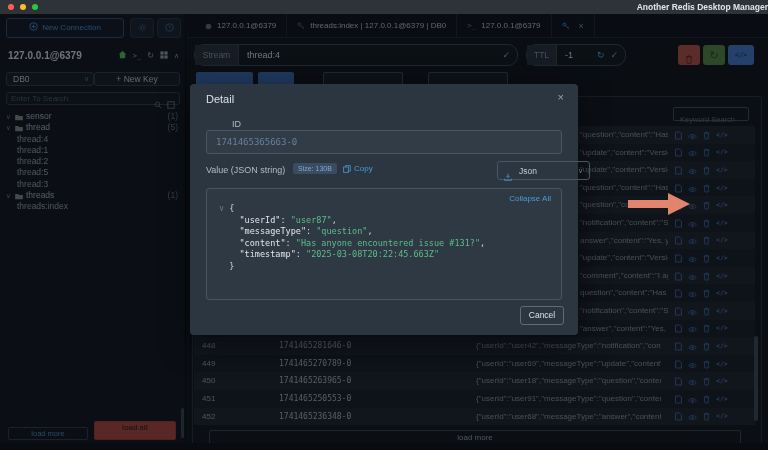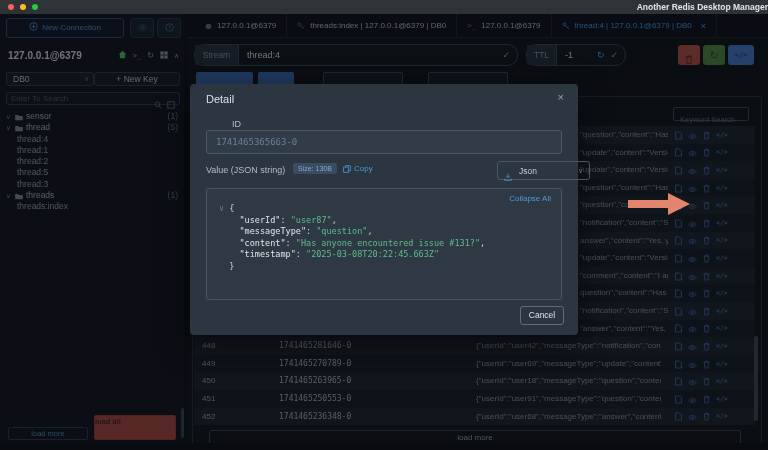--- a/index.html
+++ b/index.html
@@ -39,22 +39,22 @@
   .search-wrap .ic { position:absolute; top:2px; color:#5f6a75; }
   .tree { position:absolute; left:0; top:97px; width:186px; }
   .tree-row { position:relative; height:11.3px; font-size:8.5px; line-height:11.3px; color:#9aa3ad; }
   .tree-row .caret { position:absolute; left:6px; color:#6b7480; font-size:6.5px; }
   .tree-row .folder { position:absolute; left:14px; top:2px; color:#76817c; }
   .tree-row .flabel { position:absolute; left:26px; }
   .tree-row .count { position:absolute; right:8px; color:#5f6a75; }
   .tree-row .klabel { position:absolute; left:17px; color:#8a93a0; }
   .btn-loadmore-side { position:absolute; left:8px; bottom:3px; width:80px; height:13px; border:1px solid #2c3846; border-radius:2px;
     color:#4a7ba6; font-size:7.5px; text-align:center; line-height:12px; }
-  .btn-loadall { position:absolute; left:94px; bottom:3px; width:82px; height:25px; background:#9c423c; border:1px solid #8a3732; border-radius:2px;
-    color:#431f1c; font-size:7.5px; font-weight:bold; line-height:12px; }
+  .btn-loadall { position:absolute; left:94px; bottom:3px; width:82px; height:19px; background:#9c423c; border:1px solid #8a3732; border-radius:2px;
+    color:#431f1c; font-size:7.5px; font-weight:bold; text-align:center; line-height:12px; }
   .side-scroll { position:absolute; right:1px; bottom:5px; width:3px; height:30px; background:#333d47; border-radius:2px; }
 
   
   .main { position:absolute; left:187px; top:14px; right:0; bottom:7px; background:#0d1117; }
   .tabbar { position:absolute; left:0; top:0; right:0; height:24px; background:#0c1016; border-bottom:1px solid #1c232c; display:flex; padding-left:8px; }
   .tab { height:24px; line-height:24px; padding:0 10px; font-size:8px; color:#aab2bc; border-right:1px solid #1c232c;
     display:flex; align-items:center; gap:5px; white-space:nowrap; }
   .tab.active { color:#3f8fd6; }
   .tab .ticon { display:inline-flex; color:#5a646f; }
   .tab.active .ticon { color:#3f8fd6; }
@@ -275,21 +275,20 @@
           <span class="ticon termtxt">&gt;_</span>
           <span>127.0.0.1@6379</span>
         </div>
         <div class="tab active">
           <span class="ticon">
             <svg viewBox="0 0 14 14" width="8" height="8">
               <circle cx="4.2" cy="4.2" r="2.4" fill="none" stroke="currentColor" stroke-width="1.5"></circle>
               <path d="M6 6 L12 12 M9.8 9.8 L11.6 8" stroke="currentColor" stroke-width="1.5" fill="none"></path>
             </svg>
           </span>
-          <span>thread:4 | 127.0.0.1@6379 | DB0</span>
           <span class="tclose">×</span>
         </div>
       </div>
 
     <div class="grp stream-grp">
       <div class="seg">Stream</div>
       <div class="val">thread:4</div>
       <div class="check">✓</div>
     </div>
     <div class="grp ttl-grp">

